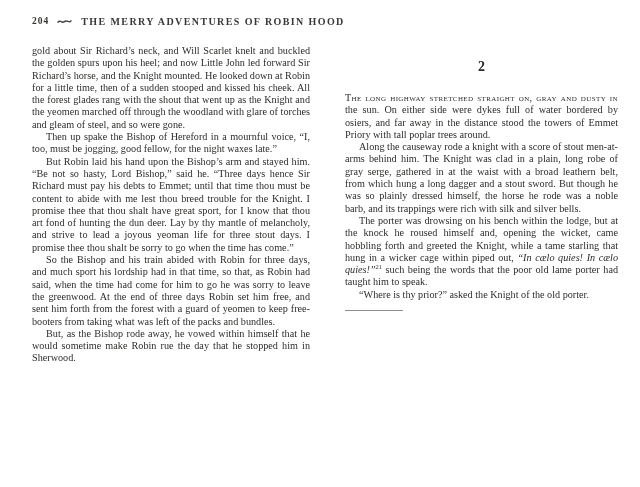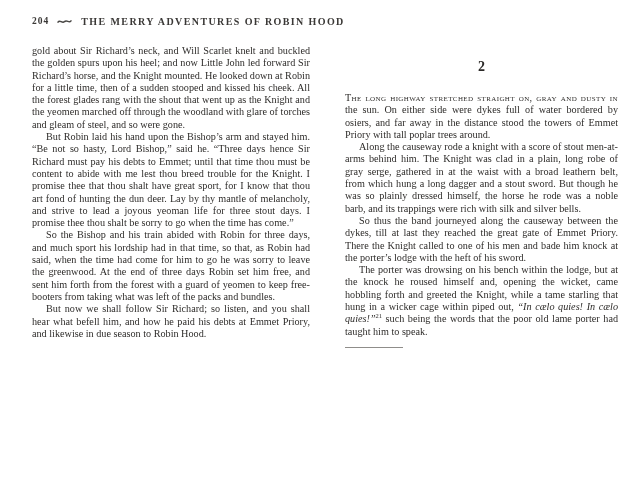--- a/index.html
+++ b/index.html
@@ -111,34 +111,35 @@
       <span class="folio">204</span>
       <span class="ornament">
         <svg width="15" height="7" viewBox="0 0 15 7" aria-hidden="true">
           <path d="M1 4.2 C3 0.8, 5 6.2, 7.5 3.6 C10 1.2, 12 5.8, 14 2.8" stroke="#4a4846" fill="none" stroke-width="1.5" stroke-linecap="round"></path>
         </svg>
       </span>
       <span class="running-title">THE MERRY ADVENTURES OF ROBIN HOOD</span>
     </div>
     <div class="body-text">
       <p class="para no-indent">gold about Sir Richard’s neck, and Will Scarlet knelt and buckled the golden spurs upon his heel; and now Little John led forward Sir Richard’s horse, and the Knight mounted. He looked down at Robin for a little time, then of a sudden stooped and kissed his cheek. All the forest glades rang with the shout that went up as the Knight and the yeomen marched off through the woodland with glare of torches and gleam of steel, and so were gone.</p>
+      <p class="para">Then up spake the Bishop of Hereford in a mournful voice, “I, too, must be jogging, good fellow, for the night waxes late.”</p>
       <p class="para">But Robin laid his hand upon the Bishop’s arm and stayed him. “Be not so hasty, Lord Bishop,” said he. “Three days hence Sir Richard must pay his debts to Emmet; until that time thou must be content to abide with me lest thou breed trouble for the Knight. I promise thee that thou shalt have great sport, for I know that thou art fond of hunting the dun deer. Lay by thy mantle of melancholy, and strive to lead a joyous yeoman life for three stout days. I promise thee thou shalt be sorry to go when the time has come.”</p>
       <p class="para">So the Bishop and his train abided with Robin for three days, and much sport his lordship had in that time, so that, as Robin had said, when the time had come for him to go he was sorry to leave the greenwood. At the end of three days Robin set him free, and sent him forth from the forest with a guard of yeomen to keep free‐booters from taking what was left of the packs and bundles.</p>
-      <p class="para">But now we shall follow Sir Richard; so listen, and you shall hear what befell him, and how he paid his debts at Emmet Priory, and likewise in due season to Robin Hood.</p>
+      <p class="para">But, as the Bishop rode away, he vowed within himself that he would sometime make Robin rue the day that he stopped him in Sherwood.</p>
     </div>
   </div>
 
   <div class="right-page">
     <div class="chapter-number">2</div>
     <div class="chapter-title">
     </div>
     <div class="body-text">
       <p class="para no-indent"><span class="smallcaps">The long highway stretched straight on, gray and dusty in</span><span> the sun. On either side were dykes full of water bordered by osiers, and far away in the distance stood the towers of Emmet Priory with tall poplar trees around.</span></p>
       <p class="para">Along the causeway rode a knight with a score of stout men-at-arms behind him. The Knight was clad in a plain, long robe of gray serge, gathered in at the waist with a broad leathern belt, from which hung a long dagger and a stout sword. But though he was so plainly dressed himself, the horse he rode was a noble barb, and its trappings were rich with silk and silver bells.</p>
-      <p class="para">So thus the band journeyed along the causeway between the dykes, till at last they reached the great gate of Emmet Priory. There the Knight called to one of his men and bade him knock at the porter’s lodge with the heft of his sword.</p>
       <p class="para"><span>The porter was drowsing on his bench within the lodge, but at the knock he roused himself and, opening the wicket, came hobbling forth and greeted the Knight, while a tame starling that hung in a wicker cage within piped out, </span><span class="latin">“In cælo quies! In cælo quies!”</span><sup class="fn-ref">21</sup><span> such being the words that the poor old lame porter had taught him to speak.</span></p>
+      <p class="para">“Where is thy prior?” asked the Knight of the old porter.</p>
     </div>
     <div class="footnote-block">
       <div class="footnote-rule"></div>
     </div>
   </div>
 
 </div>
 
 </body></html>

